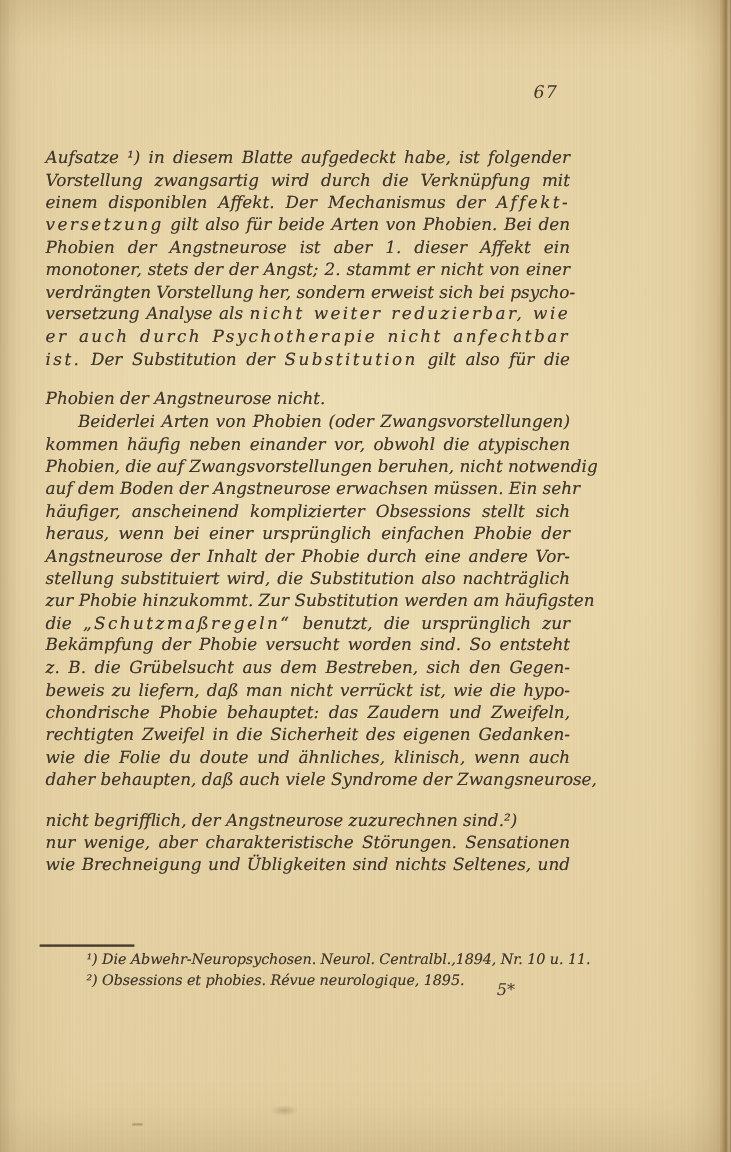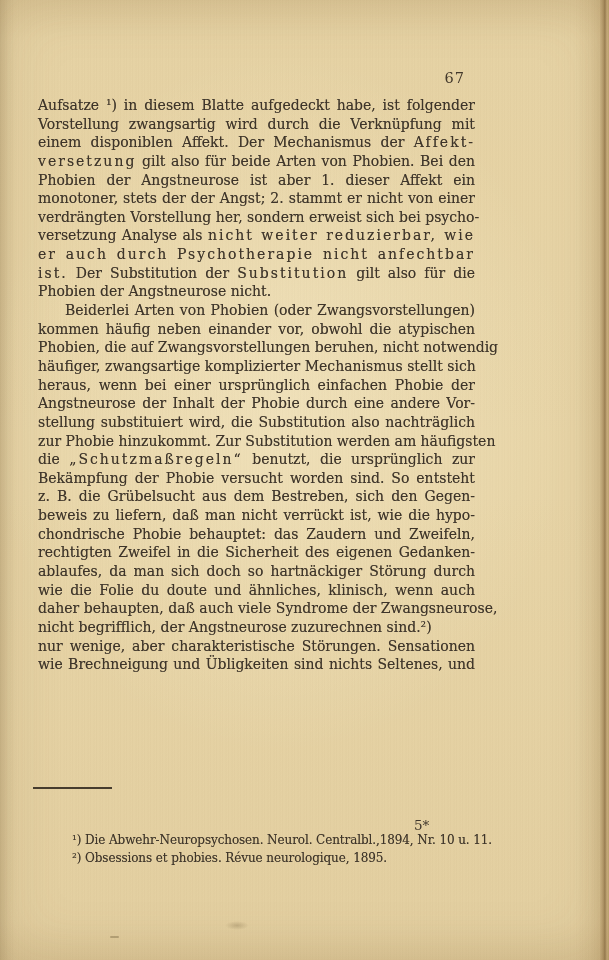--- a/index.html
+++ b/index.html
@@ -14,20 +14,21 @@
     margin: 0;
     background-color: #e8d5a7;
     background-image:
       radial-gradient(ellipse 420px 500px at 46% 42%, rgba(255,248,222,0.35), rgba(255,248,222,0) 70%),
       repeating-linear-gradient(90deg, rgba(120,95,50,0.045) 0px, rgba(120,95,50,0) 2px, rgba(120,95,50,0.03) 4px, rgba(120,95,50,0) 6px),
       linear-gradient(180deg, rgba(150,115,60,0.10) 0%, rgba(150,115,60,0.02) 4%, rgba(150,115,60,0.0) 50%, rgba(150,115,60,0.05) 96%, rgba(150,115,60,0.12) 100%);
     box-shadow: inset 0 0 60px rgba(120,90,45,0.18);
     overflow: hidden;
     font-family: "DejaVu Serif", "Liberation Serif", serif;
     color: #3e352a;
+    font-style: italic;
   }
   .left-edge {
     position: absolute; left: 0; top: 0; width: 16px; height: 100%;
     background: linear-gradient(to right, rgba(100,78,40,0.18), rgba(100,78,40,0.05) 55%, rgba(100,78,40,0));
     pointer-events: none;
   }
   .right-edge {
     position: absolute; right: 0; top: 0; width: 34px; height: 100%;
     background: linear-gradient(to right,
       rgba(140,104,52,0) 0%,
@@ -43,50 +44,49 @@
     position: absolute;
     top: 70px;
     right: 144px;
     font-size: 14.5px;
     letter-spacing: 1px;
     color: #42382b;
   }
   .text-block {
     position: absolute;
     left: 38px;
-    top: 96px;
+    top: 123px;
     width: 437px;
   }
   .line {
     height: 18.65px;
     line-height: 18.65px;
     font-size: 14px;
     text-align: justify;
     text-align-last: justify;
     white-space: nowrap;
     color: #3e352a;
     text-shadow: 0 0 0.5px rgba(62,53,42,0.55);
   }
-  .line.noj { text-align-last: left; }
+  .line.noj { text-align-last: left; margin-top: 15px; }
   .line.indent { text-indent: 27px; }
   .sperr { letter-spacing: 2px; }
   .footnote-rule {
     position: absolute;
     left: 33px;
     top: 787px;
     width: 79px;
     height: 1.5px;
     background: #463c2e;
   }
   .footnotes {
     position: absolute;
     left: 38px;
     top: 791px;
     width: 437px;
-    margin-top: 41px;
   }
   .footnote {
     font-size: 12px;
     line-height: 17.5px;
     padding-left: 34px;
     white-space: nowrap;
     letter-spacing: -0.1px;
     color: #3e352a;
     text-shadow: 0 0 0.4px rgba(62,53,42,0.5);
   }
@@ -128,32 +128,32 @@
       <div class="line"><span>Phobien der Angstneurose ist aber 1. dieser Affekt ein</span></div>
       <div class="line"><span>monotoner, stets der der Angst; 2. stammt er nicht von einer</span></div>
       <div class="line"><span>verdrängten Vorstellung her, sondern erweist sich bei psycho-</span></div>
       <div class="line"><span>versetzung Analyse als </span><span class="sperr">nicht weiter reduzierbar, wie</span></div>
       <div class="line"><span class="sperr">er auch durch Psychotherapie nicht anfechtbar</span></div>
       <div class="line"><span class="sperr">ist.</span><span> Der Substitution der </span><span class="sperr">Substitution</span><span> gilt also für die</span></div>
       <div class="line noj"><span>Phobien der Angstneurose nicht.</span></div>
       <div class="line indent"><span>Beiderlei Arten von Phobien (oder Zwangsvorstellungen)</span></div>
       <div class="line"><span>kommen häufig neben einander vor, obwohl die atypischen</span></div>
       <div class="line"><span>Phobien, die auf Zwangsvorstellungen beruhen, nicht notwendig</span></div>
-      <div class="line"><span>häufiger, zwangsartige komplizierter Mechanismus stellt sich</span></div>
+      <div class="line"><span>auf dem Boden der Angstneurose erwachsen müssen. Ein sehr</span></div>
+      <div class="line"><span>häufiger, anscheinend komplizierter Obsessions stellt sich</span></div>
       <div class="line"><span>heraus, wenn bei einer ursprünglich einfachen Phobie der</span></div>
       <div class="line"><span>Angstneurose der Inhalt der Phobie durch eine andere Vor-</span></div>
       <div class="line"><span>stellung substituiert wird, die Substitution also nachträglich</span></div>
       <div class="line"><span>zur Phobie hinzukommt. Zur Substitution werden am häufigsten</span></div>
       <div class="line"><span>die </span><span class="sperr">„Schutzmaßregeln“</span><span> benutzt, die ursprünglich zur</span></div>
       <div class="line"><span>Bekämpfung der Phobie versucht worden sind. So entsteht</span></div>
       <div class="line"><span>z. B. die Grübelsucht aus dem Bestreben, sich den Gegen-</span></div>
       <div class="line"><span>beweis zu liefern, daß man nicht verrückt ist, wie die hypo-</span></div>
       <div class="line"><span>chondrische Phobie behauptet: das Zaudern und Zweifeln,</span></div>
       <div class="line"><span>rechtigten Zweifel in die Sicherheit des eigenen Gedanken-</span></div>
-      <div class="line"><span>ablaufes, da man sich doch so hartnäckiger Störung durch</span></div>
       <div class="line"><span>wie die Folie du doute und ähnliches, klinisch, wenn auch</span></div>
       <div class="line"><span>daher behaupten, daß auch viele Syndrome der Zwangsneurose,</span></div>
       <div class="line noj"><span>nicht begrifflich, der Angstneurose zuzurechnen sind.²)</span></div>
       <div class="line"><span>nur wenige, aber charakteristische Störungen. Sensationen</span></div>
       <div class="line"><span>wie Brechneigung und Übligkeiten sind nichts Seltenes, und</span></div>
     </div>
 
   <div class="footnote-rule"></div>
 
   <div class="footnotes">

